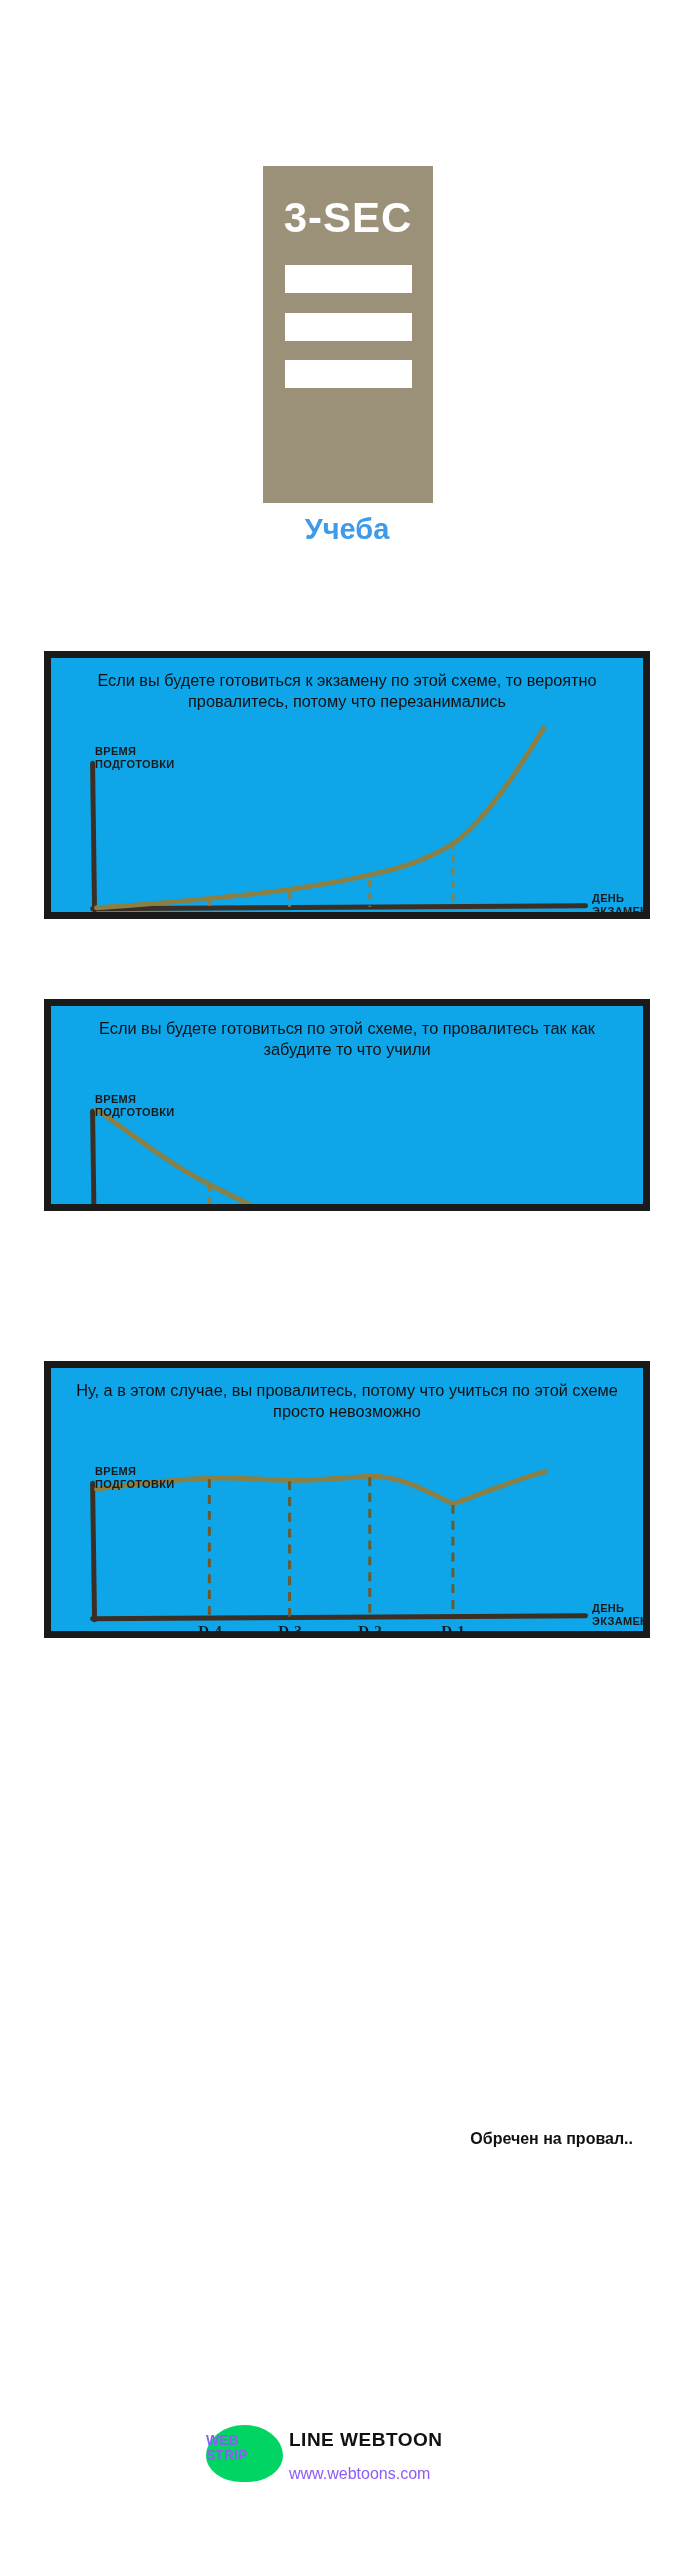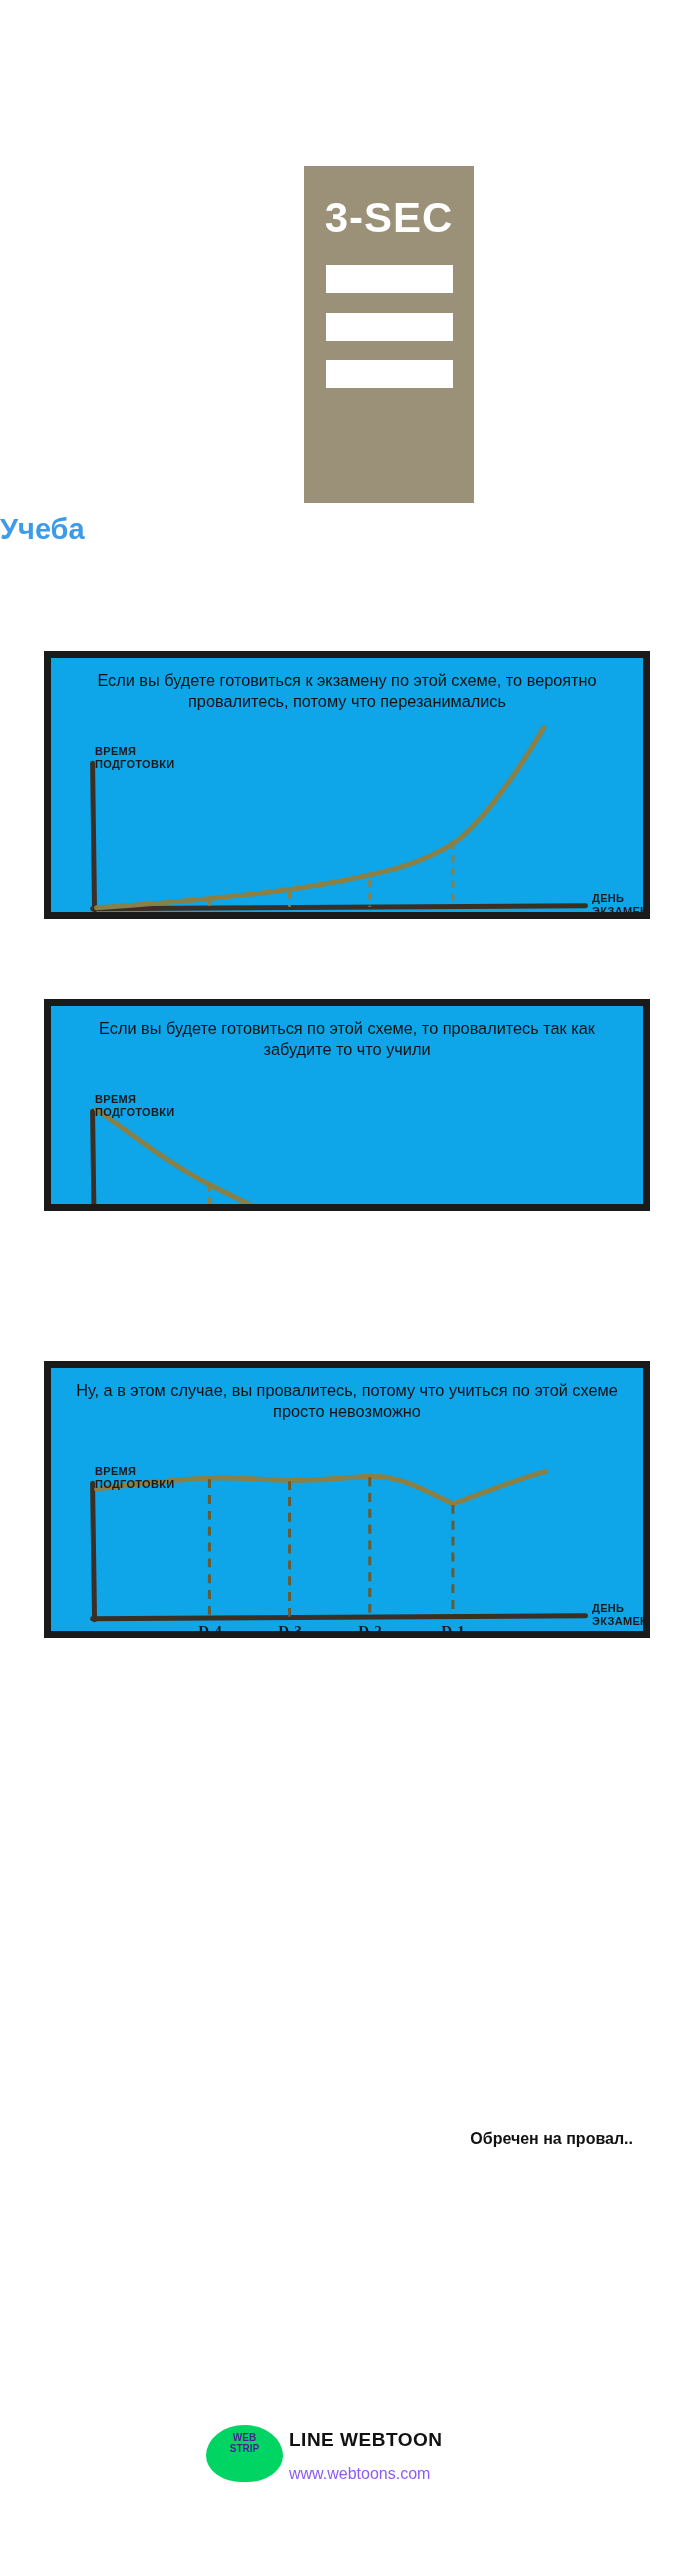--- a/index.html
+++ b/index.html
@@ -23,21 +23,20 @@
     width: 694px;
     height: 614px;
   }
   .logo-block {
     position: absolute;
     left: 263px;
     top: 166px;
     width: 170px;
     height: 337px;
     background: #9b9179;
-    margin-left: 41px;
   }
   .logo-top-text {
     position: absolute;
     left: 0;
     top: 28px;
     width: 170px;
     text-align: center;
     color: #ffffff;
     font-size: 42px;
     font-weight: bold;
@@ -63,21 +62,21 @@
     color: #ffffff;
     font-size: 38px;
     font-weight: bold;
     letter-spacing: 1px;
   }
   .logo-subtitle {
     position: absolute;
     left: 0;
     top: 513px;
     width: 694px;
-    text-align: left;
+    text-align: center;
     color: #3d9be9;
     font-size: 29px;
     font-weight: bold;
   }
 
   
   .panel {
     position: absolute;
     background: #0ea5e9;
     border: 7px solid #1a1a1a;
@@ -153,23 +152,22 @@
     left: 0; top: 0;
     width: 77px;
     height: 57px;
     background: #00d564;
     border-radius: 50% 50% 46% 46% / 54% 54% 46% 46%;
   }
   .footer-logo .blob-text {
     position: absolute;
     left: 0; top: 8px;
     width: 77px;
-    text-align: center;
-    color: #4c1d95;
-    font-size: 10px;
+    color: #8b5cf6;
+    font-size: 14px;
     font-weight: bold;
     line-height: 1.08;
     font-family: "Liberation Sans", sans-serif;
   }
   .footer-title {
     position: absolute;
     left: 289px;
     top: 12px;
     font-size: 19px;
     font-weight: bold;

